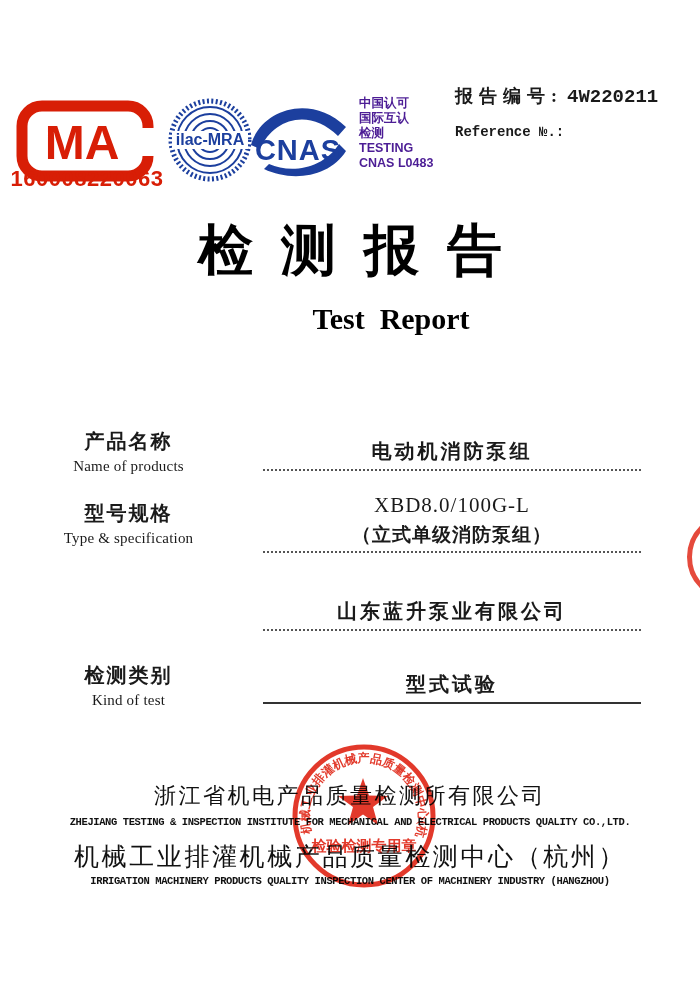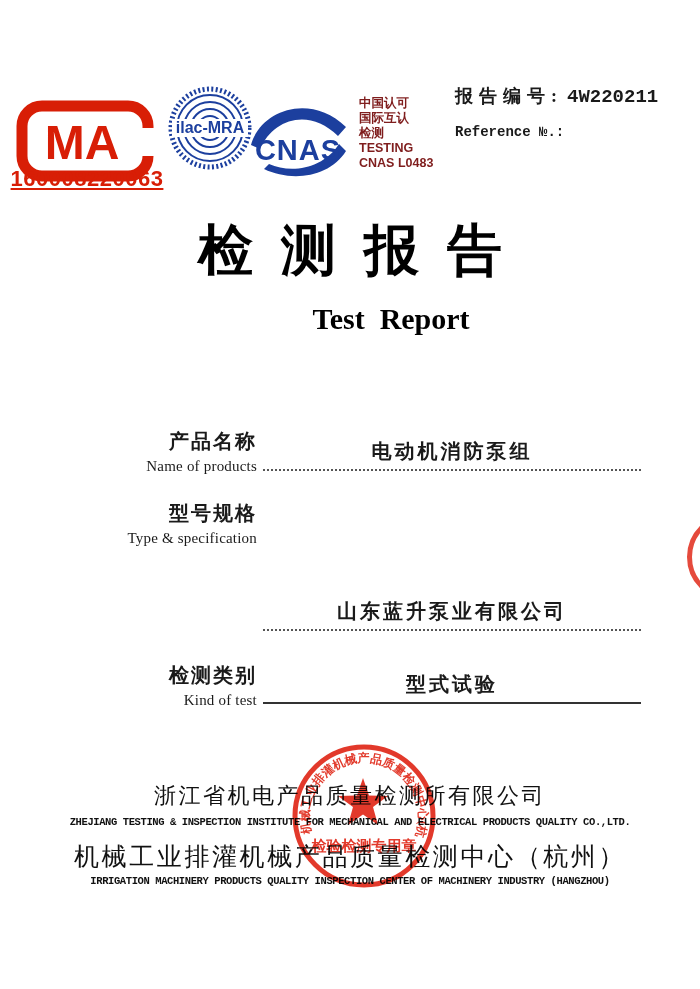--- a/index.html
+++ b/index.html
@@ -3,42 +3,42 @@
 <meta charset="utf-8">
 <style>
   html,body{margin:0;padding:0;background:#ffffff;}
   .page{position:relative;width:700px;height:989px;background:#fff;overflow:hidden;
         font-family:"Liberation Serif",serif;color:#1a1a1a;}
 
   
   .cma-logo{position:absolute;left:16px;top:100px;}
   .cma-number{position:absolute;left:8px;top:166px;width:158px;text-align:center;
               font-family:"Liberation Sans",sans-serif;font-weight:bold;font-size:22px;
-              color:#d81e06;letter-spacing:0.5px;text-decoration:underline;}
-  .ilac-logo{position:absolute;left:166px;top:82px;}
+              color:#d81e06;letter-spacing:0.5px;}
+  .ilac-logo{position:absolute;left:166px;top:94px;}
   .cnas-logo{position:absolute;left:247px;top:99px;}
   .accred{position:absolute;left:359px;top:96px;font-family:"Liberation Sans",sans-serif;
-          font-weight:bold;font-size:12.5px;line-height:15px;color:#7f1d1d;}
+          font-weight:bold;font-size:12.5px;line-height:15px;color:#4c1d95;}
 
   
   .repno{position:absolute;left:455px;top:84px;}
   .repno-row{display:flex;align-items:flex-end;gap:4px;}
   .repno-label{font-size:18px;font-weight:bold;letter-spacing:6px;}
   .repno-value{font-family:"Liberation Mono",monospace;font-size:19px;font-weight:bold;}
   .ref-label{margin-top:16px;font-family:"Liberation Mono",monospace;font-size:14px;font-weight:bold;}
 
   
   .title-cn{position:absolute;left:0;top:214px;width:100%;text-align:center;
             font-family:"Liberation Sans",sans-serif;font-weight:bold;font-size:55px;
             letter-spacing:28px;padding-left:28px;box-sizing:border-box;color:#000;}
   .title-en{position:absolute;left:0;top:302px;width:100%;text-align:center;
             font-weight:bold;font-size:30px;white-space:pre;color:#000;margin-left:41px;}
 
   
-  .flabel{position:absolute;left:0;width:257px;text-align:right;}
+  .flabel{position:absolute;left:0;width:257px;text-align:center;}
   .flabel .cn{font-size:20px;font-weight:bold;letter-spacing:2px;}
   .flabel .en{font-size:15px;margin-top:3px;letter-spacing:0.2px;}
   .fline{position:absolute;left:263px;width:378px;text-align:center;
          display:flex;flex-direction:column;justify-content:flex-end;box-sizing:border-box;}
   .dotted{border-bottom:2px dotted #555;}
   .solid{border-bottom:2px solid #333;}
   .fval{font-size:20px;font-weight:bold;letter-spacing:3px;padding-bottom:4px;}
   .fval2{font-size:19px;font-weight:bold;letter-spacing:1px;padding-bottom:3px;}
   .fval-serif{font-family:"Liberation Serif",serif;font-weight:normal;font-size:21px;letter-spacing:1px;}
 
@@ -127,20 +127,24 @@
     <div class="en">Name of products</div>
   </div>
   <div class="fline lin1 dotted">
     <div class="fval">电动机消防泵组</div>
   </div>
 
   <div class="flabel lab2">
     <div class="cn">型号规格</div>
     <div class="en">Type &amp; specification</div>
   </div>
+  <div class="fline lin2 dotted">
+    <div class="fval fval-serif">XBD8.0/100G-L</div>
+    <div class="fval2">（立式单级消防泵组）</div>
+  </div>
 
   <div class="fline lin3 dotted">
     <div class="fval">山东蓝升泵业有限公司</div>
   </div>
 
   <div class="flabel lab4">
     <div class="cn">检测类别</div>
     <div class="en">Kind of test</div>
   </div>
   <div class="fline lin4 solid">

